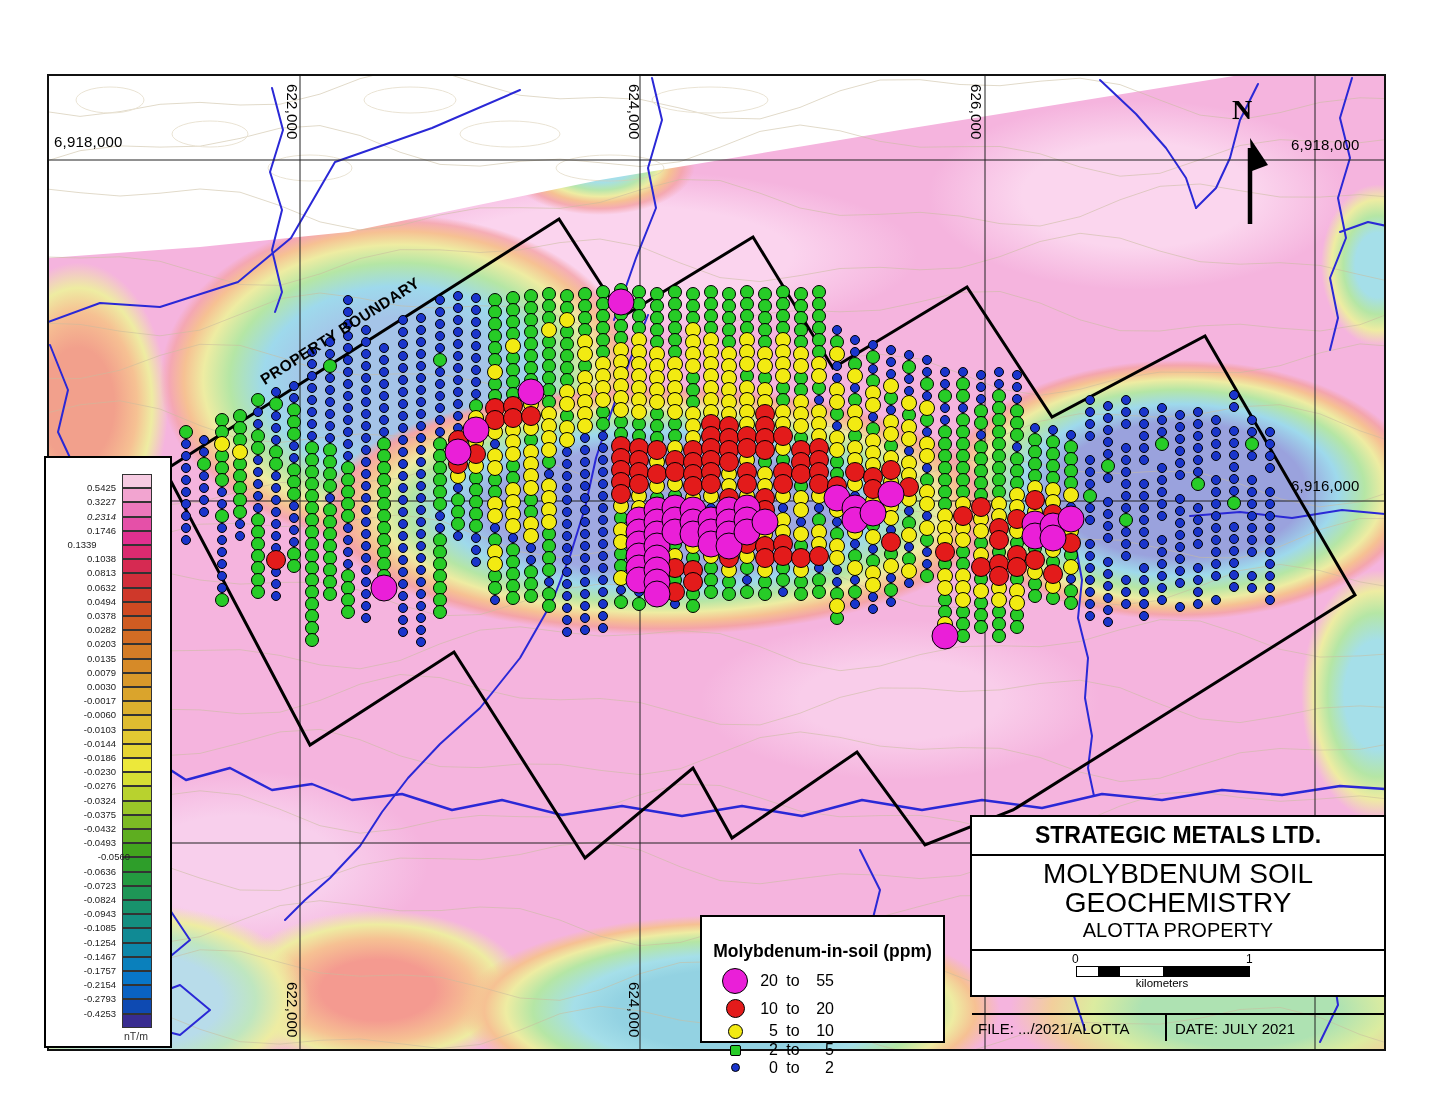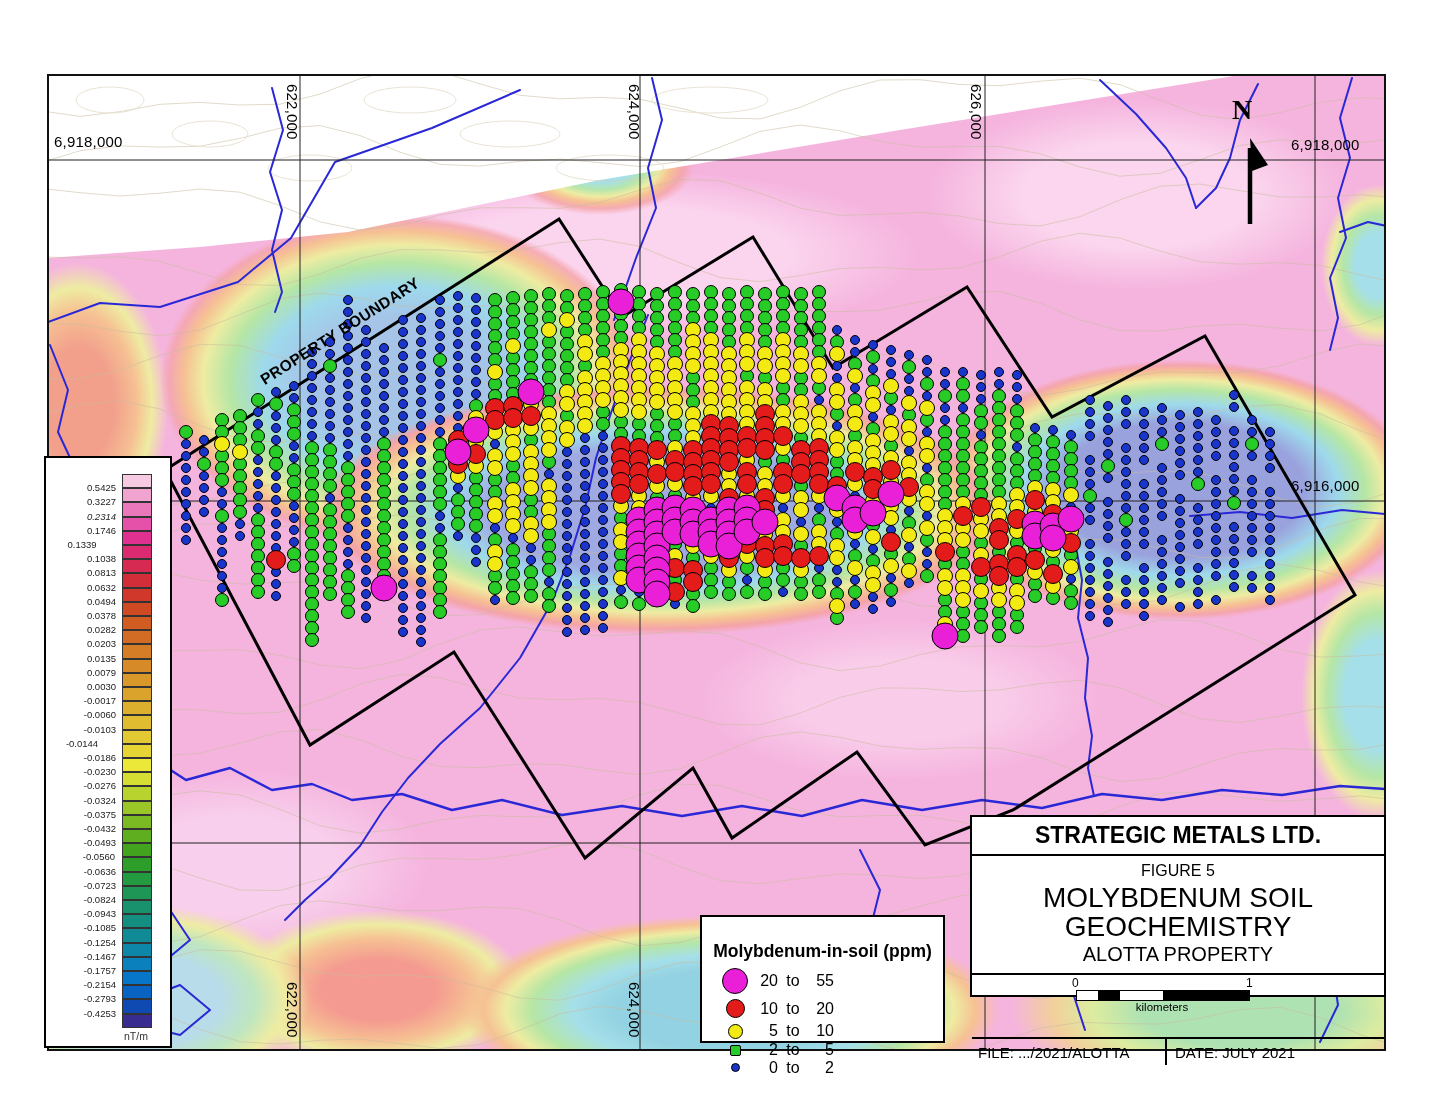--- a/index.html
+++ b/index.html
@@ -1529,29 +1529,29 @@
         <div class="scale-lab" style="left: 2px; top: 137.8px;">0.0494</div>
         <div class="scale-lab" style="left: 2px; top: 152px;">0.0378</div>
         <div class="scale-lab" style="left: 2px; top: 166.2px;">0.0282</div>
         <div class="scale-lab" style="left: 2px; top: 180.4px;">0.0203</div>
         <div class="scale-lab" style="left: 2px; top: 194.6px;">0.0135</div>
         <div class="scale-lab" style="left: 2px; top: 208.8px;">0.0079</div>
         <div class="scale-lab" style="left: 2px; top: 223px;">0.0030</div>
         <div class="scale-lab" style="left: 2px; top: 237.2px;">-0.0017</div>
         <div class="scale-lab" style="left: 2px; top: 251.4px;">-0.0060</div>
         <div class="scale-lab" style="left: 2px; top: 265.6px;">-0.0103</div>
-        <div class="scale-lab" style="left: 2px; top: 279.8px; text-align: center;">-0.0144</div>
+        <div class="scale-lab" style="left: 2px; top: 279.8px;">-0.0144</div>
         <div class="scale-lab" style="left: 2px; top: 294px;">-0.0186</div>
         <div class="scale-lab" style="left: 2px; top: 308.2px;">-0.0230</div>
         <div class="scale-lab" style="left: 2px; top: 322.4px;">-0.0276</div>
         <div class="scale-lab" style="left: 2px; top: 336.6px;">-0.0324</div>
         <div class="scale-lab" style="left: 2px; top: 350.8px;">-0.0375</div>
         <div class="scale-lab" style="left: 2px; top: 365px;">-0.0432</div>
         <div class="scale-lab" style="left: 2px; top: 379.2px;">-0.0493</div>
-        <div class="scale-lab" style="left: 1px; top: 393.4px;">-0.0560</div>
+        <div class="scale-lab" style="left: 16px; top: 393.4px;">-0.0560</div>
         <div class="scale-lab" style="left: 2px; top: 407.6px;">-0.0636</div>
         <div class="scale-lab" style="left: 2px; top: 421.8px;">-0.0723</div>
         <div class="scale-lab" style="left: 2px; top: 436px;">-0.0824</div>
         <div class="scale-lab" style="left: 2px; top: 450.2px;">-0.0943</div>
         <div class="scale-lab" style="left: 2px; top: 464.4px;">-0.1085</div>
         <div class="scale-lab" style="left: 2px; top: 478.6px;">-0.1254</div>
         <div class="scale-lab" style="left: 2px; top: 492.8px;">-0.1467</div>
         <div class="scale-lab" style="left: 2px; top: 507px;">-0.1757</div>
         <div class="scale-lab" style="left: 2px; top: 521.2px;">-0.2154</div>
         <div class="scale-lab" style="left: 2px; top: 535.4px;">-0.2793</div>
@@ -1602,21 +1602,20 @@
         <span class="legend-n1">0</span>
         <span class="legend-to">to</span>
         <span class="legend-n2">2</span>
       </div>
     </div>
   </div>
 
   <div class="tblock">
     <div class="tb-company">STRATEGIC METALS LTD.</div>
     <div class="tb-mid">
-      <div class="tb-figure">FIGURE 5</div>
       <div class="tb-title">MOLYBDENUM SOIL GEOCHEMISTRY</div>
       <div class="tb-subtitle">ALOTTA PROPERTY</div>
     </div>
     <div class="tb-scale">
       <span class="sb-zero">0</span>
       <span class="sb-one">1</span>
       <div class="sb-bar">
         <div class="sb-seg" style="width:21px;background:#fff"></div>
         <div class="sb-seg" style="width:22px;background:#000"></div>
         <div class="sb-seg" style="width:43px;background:#fff"></div>

